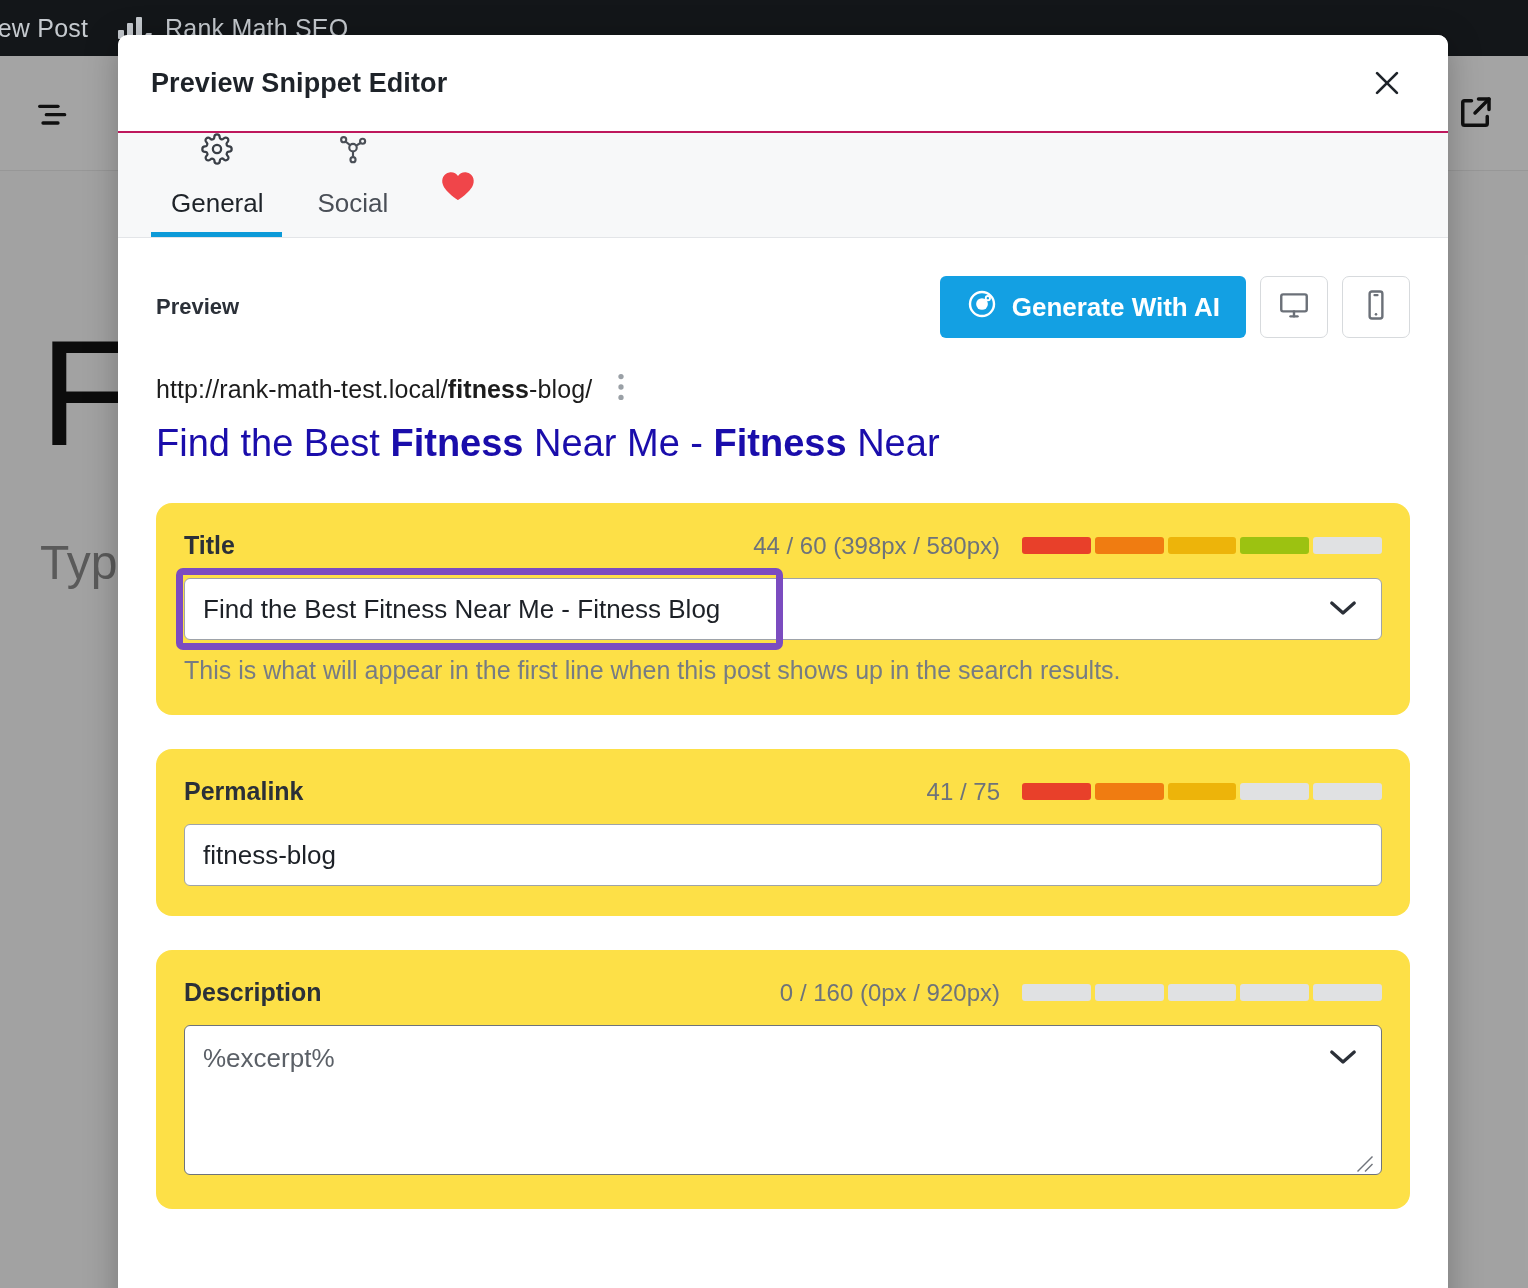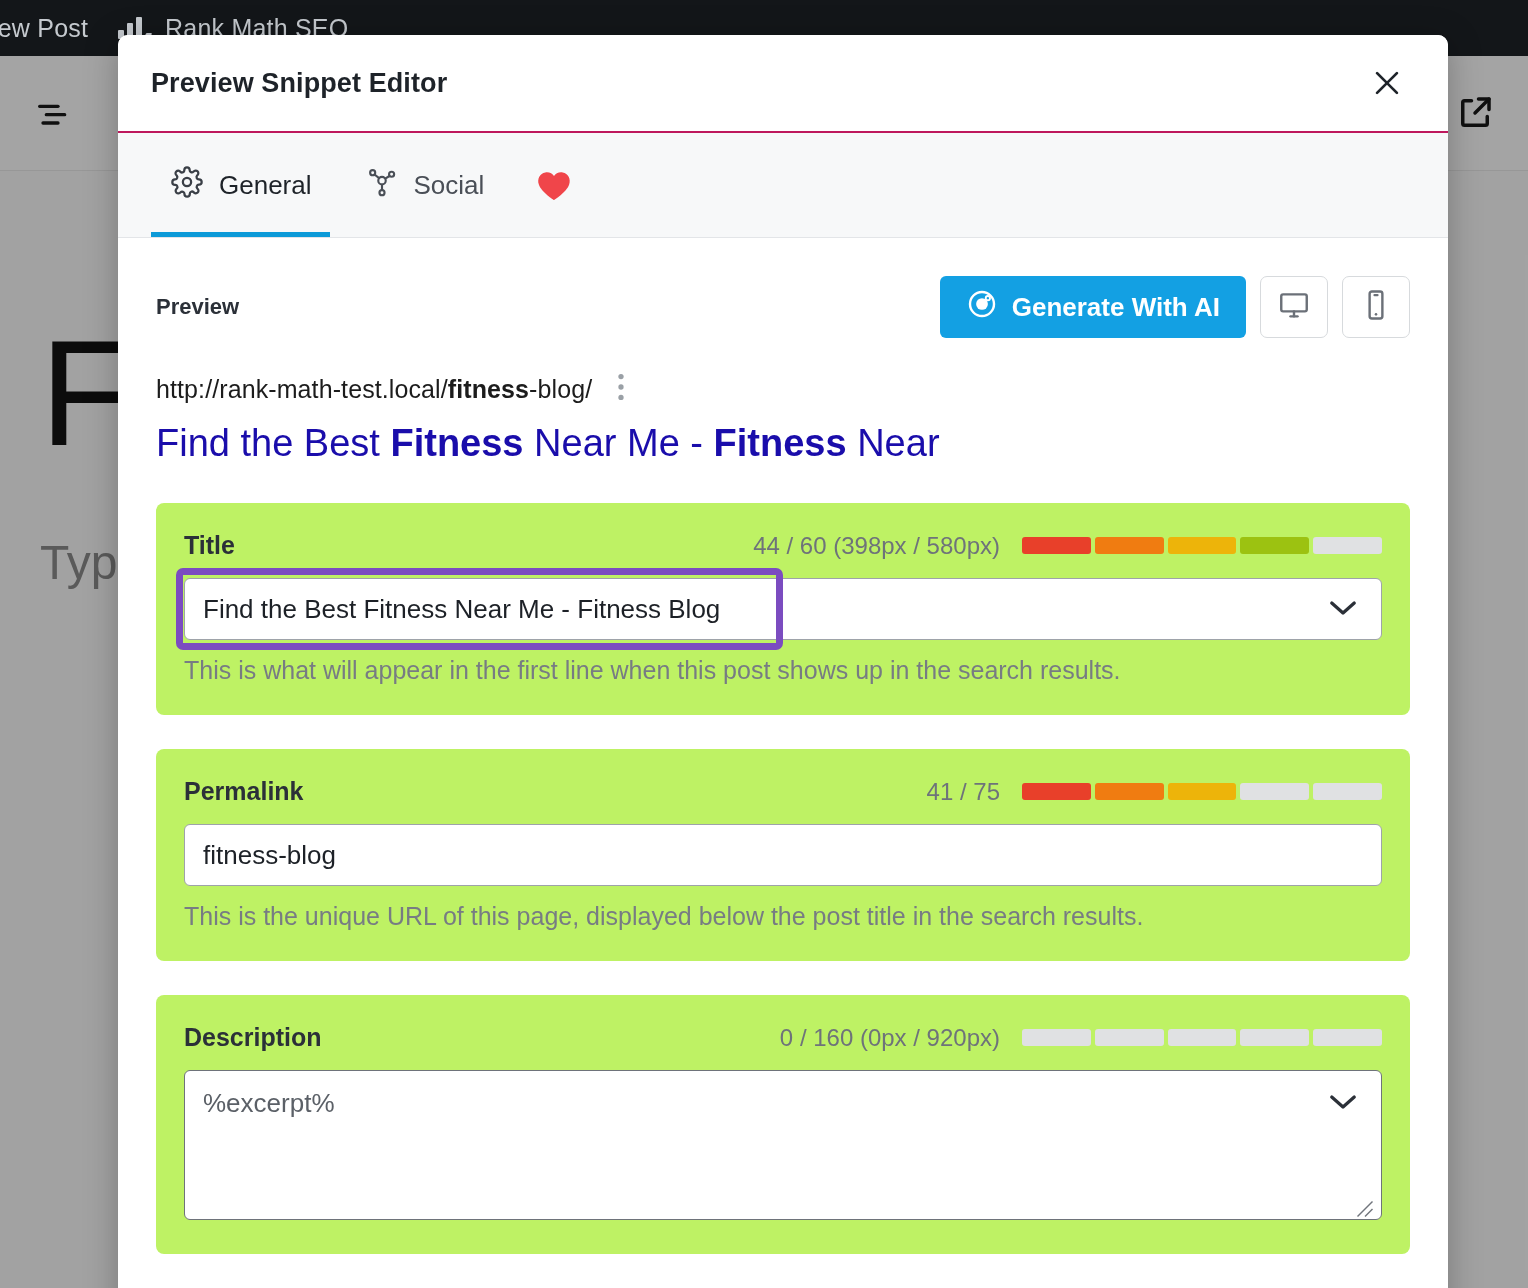--- a/index.html
+++ b/index.html
@@ -73,21 +73,21 @@
   }
 
   #modal-tabs {
     height: 105px; flex: 0 0 105px; background: #f7f8f9;
     border-bottom: 1px solid #e3e5e8;
     display: flex; align-items: stretch; padding-left: 33px;
   }
   .tab {
     display: flex; align-items: center; gap: 16px;
     padding: 0 34px 0 20px; cursor: pointer;
-    font-size: 26px; color: #4a4f57; position: relative;
+    font-size: 26px; color: #4a4f57; position: relative; flex-direction: column;
   }
   .tab.active { color: #1e2329; }
   .tab.active::after {
     content:''; position:absolute; left:0; right:16px; bottom:0;
     height: 5px; background: #0c9ad8;
   }
   .tab-heart { display:flex; align-items:center; padding: 0 18px; cursor:pointer; }
 
   #modal-body { flex: 1 1 auto; overflow: hidden; padding: 0 38px; background:#fff; }
 
@@ -110,21 +110,21 @@
   }
 
   #serp-preview { padding-top: 34px; }
   #serp-url-row { display:flex; align-items:center; gap: 18px; }
   #serp-url { font-size: 25px; color: #1c1c1c; letter-spacing: .1px; }
   #serp-url b { font-weight: 700; }
   #serp-title { margin-top: 12px; font-size: 38px; color: #1a0dab; line-height: 1.35; }
   #serp-title b { font-weight: 700; }
 
   .field-card {
-    background: #bef264; border-radius: 8px; margin-top: 34px;
+    background: #fde047; border-radius: 16px; margin-top: 34px;
     padding: 28px 28px 30px 28px;
   }
   .field-head {
     display:flex; align-items:center; justify-content:space-between;
     margin-bottom: 18px;
   }
   .field-label { font-size: 25px; font-weight: 700; color: #2b3038; }
   .field-meta { display:flex; align-items:center; gap: 22px; }
   .counter { font-size: 24px; color: #6e737a; text-align: center; }
   .progress { display:flex; gap: 4px; width: 360px; height: 17px; }
@@ -335,21 +335,20 @@
               <span style="background: rgb(240, 124, 17);"></span>
               <span style="background: rgb(237, 180, 10);"></span>
               <span style="background: rgb(224, 225, 227);"></span>
               <span style="background: rgb(224, 225, 227);"></span>
             </div>
         </div>
       </div>
       <div class="input-wrap">
         <input class="text-input" value="fitness-blog" style="">
       </div>
-      <div class="field-help">This is the unique URL of this page, displayed below the post title in the search results.</div>
     </div>
 
     <div class="field-card">
       <div class="field-head">
         <div class="field-label">Description</div>
         <div class="field-meta">
           <div class="counter">0 / 160 (0px / 920px)</div>
           <div class="progress">
               <span style="background: rgb(224, 225, 227);"></span>
               <span style="background: rgb(224, 225, 227);"></span>

